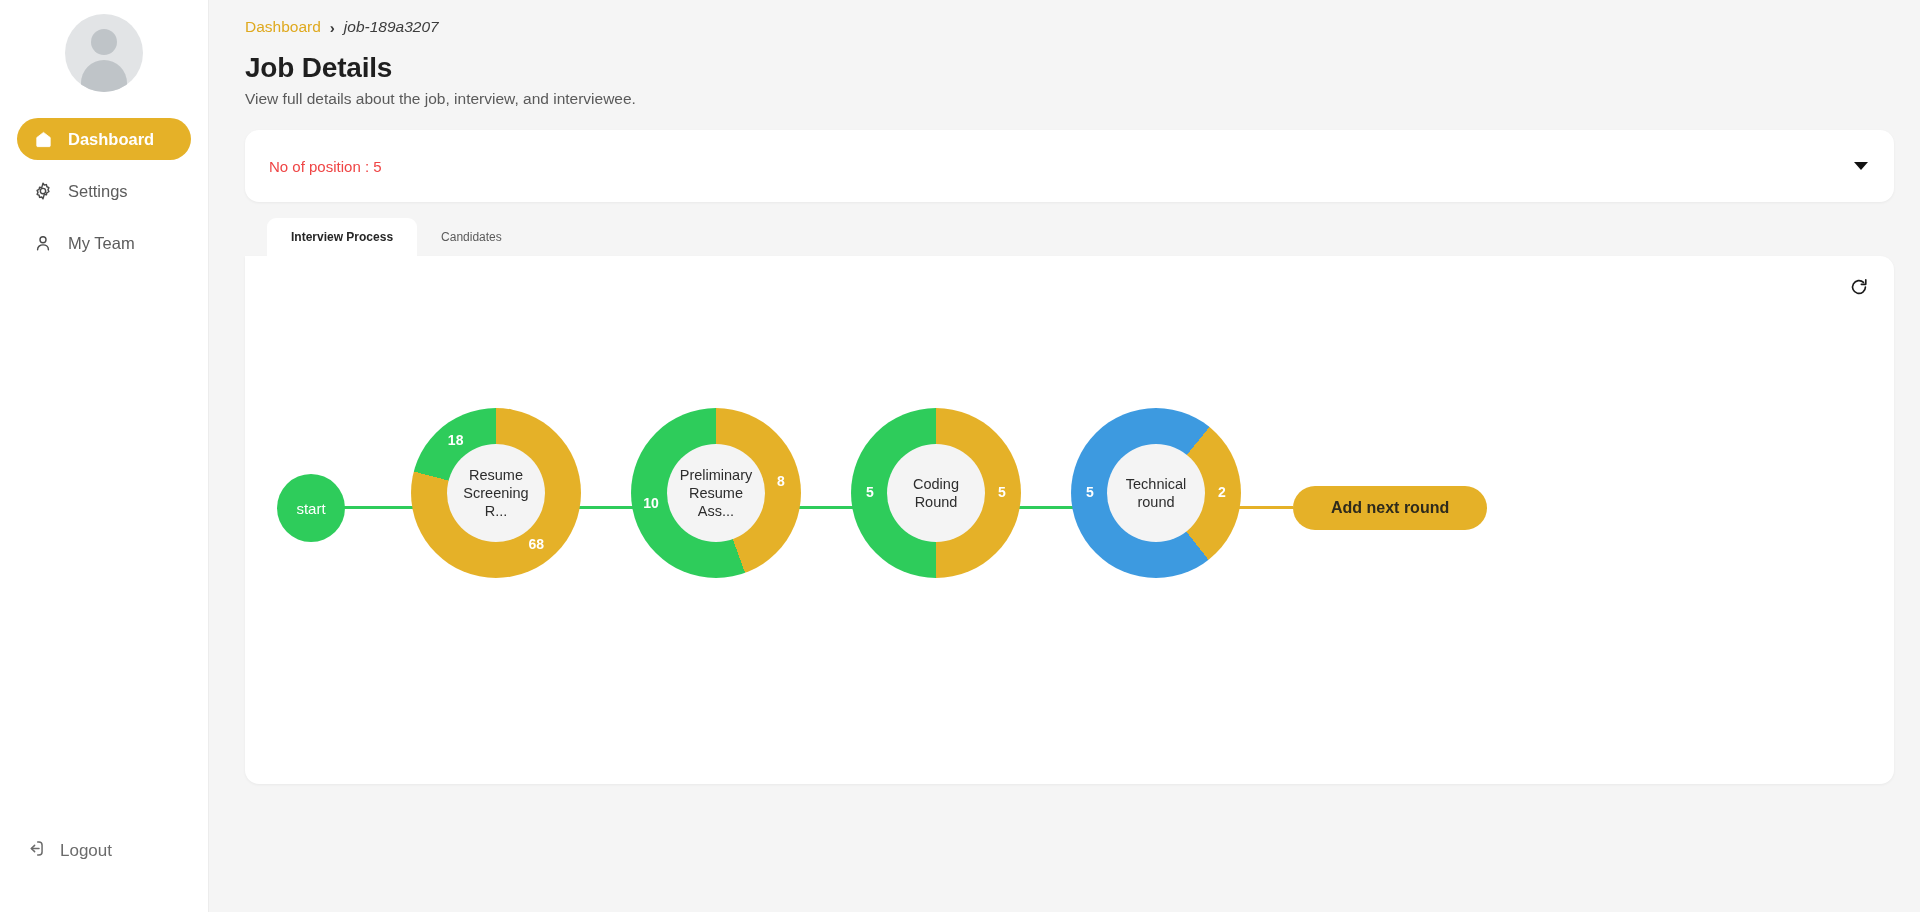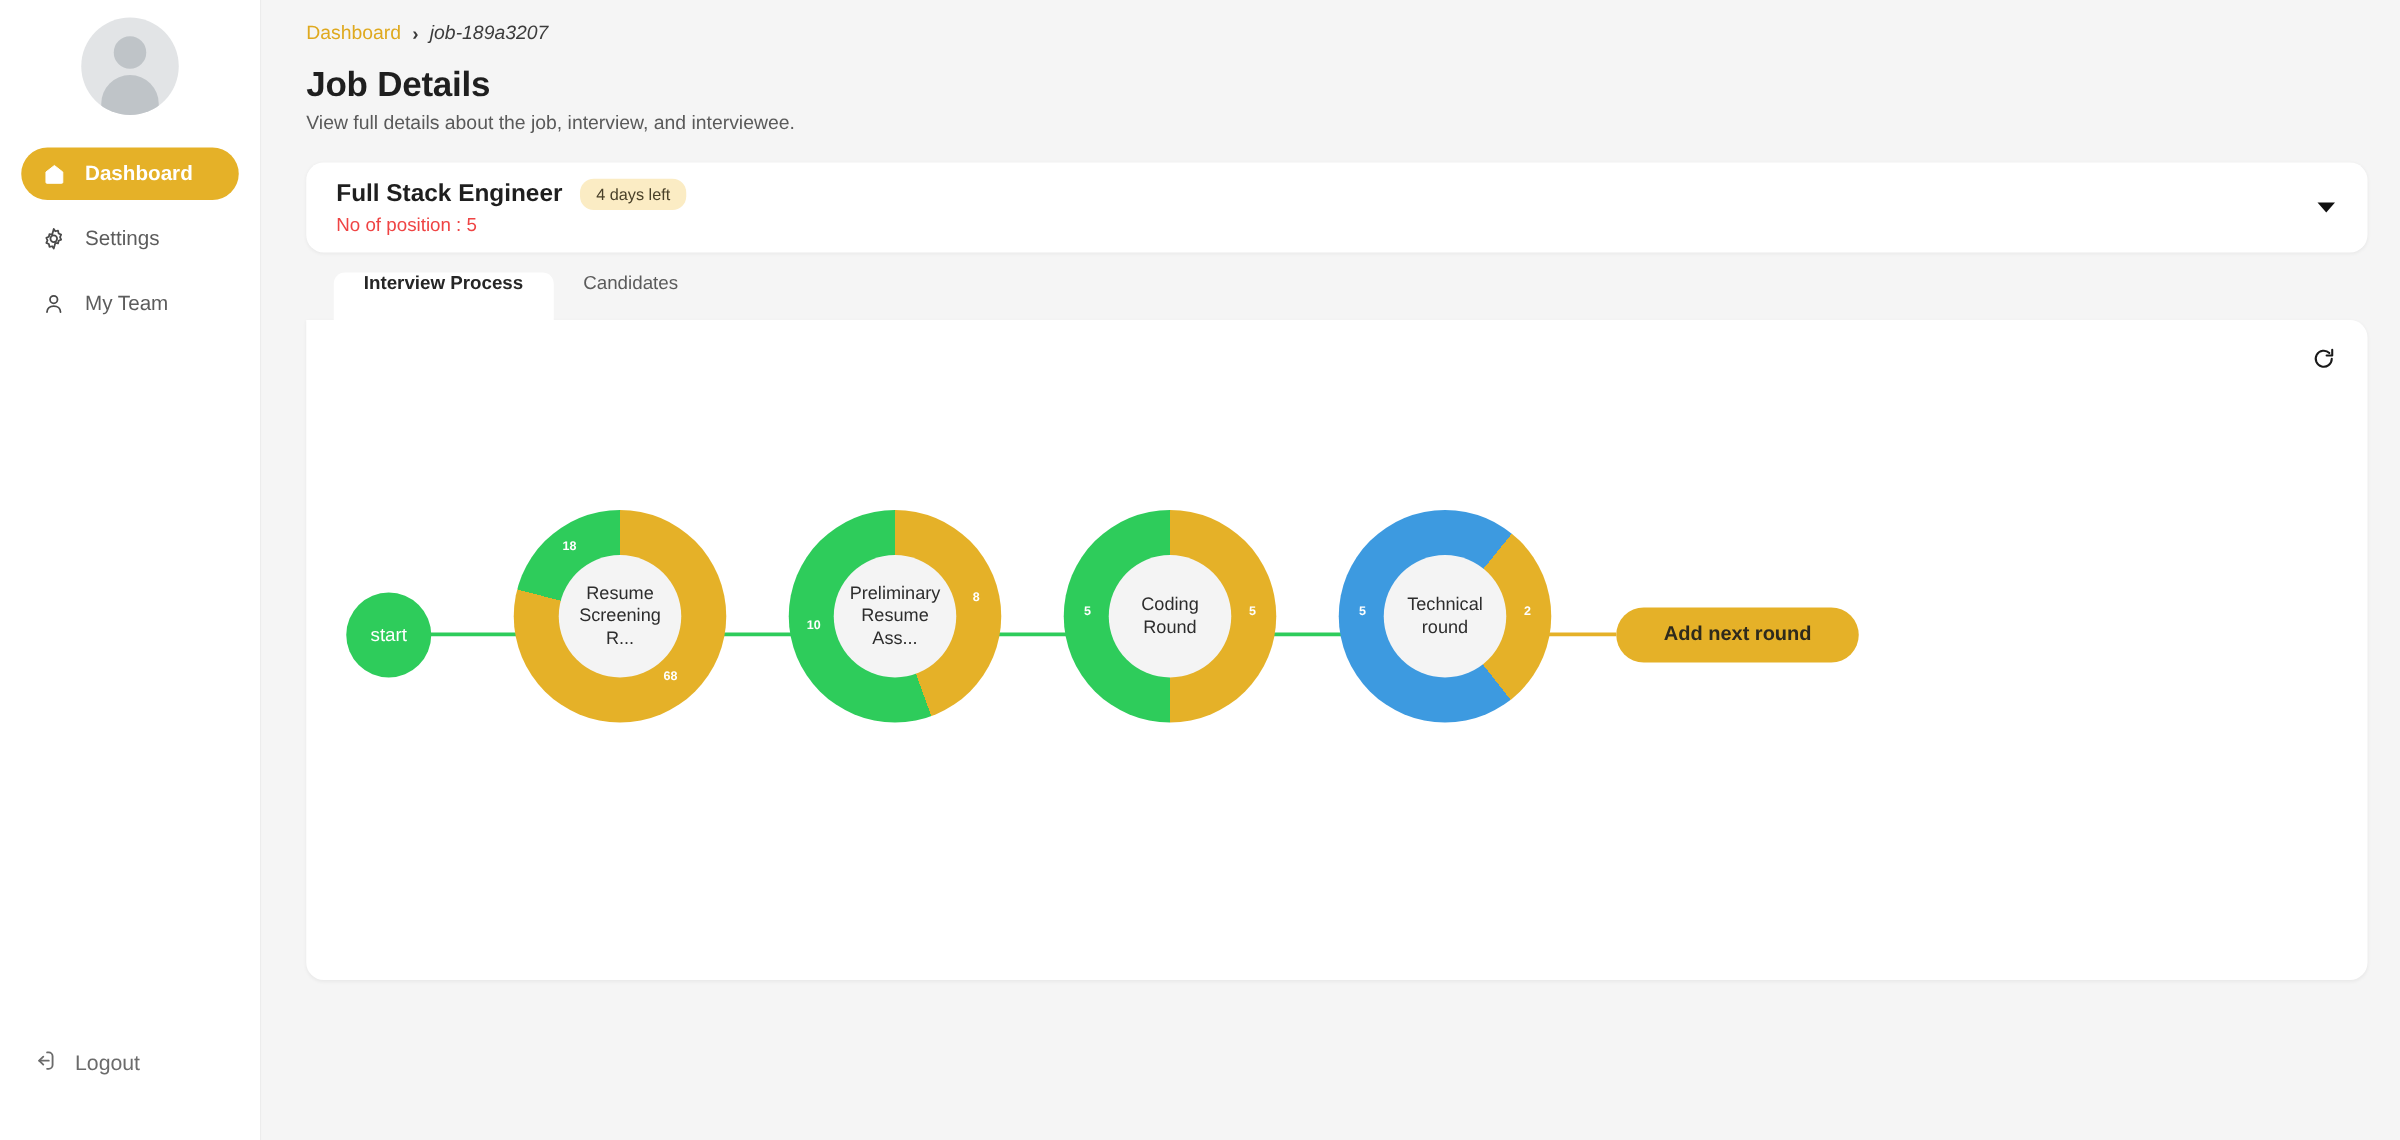--- a/index.html
+++ b/index.html
@@ -185,22 +185,22 @@
     align-items: flex-end;
     height: 38px;
     position: relative;
     z-index: 2;
     margin-left: 22px;
   }
   .tab {
     height: 38px;
     padding: 0 24px;
     display: flex;
-    align-items: flex-start;
-    font-size: 15px;
+    align-items: center;
+    font-size: 12px;
     color: #5b5b5b;
     cursor: pointer;
     border-radius: 9px 9px 0 0;
     user-select: none;
   }
   .tab.active {
     background: #ffffff;
     color: #262626;
     font-weight: 700;
   }
@@ -272,21 +272,21 @@
     justify-content: center;
     text-align: center;
     padding: 0 6px;
     font-size: 14.5px;
     line-height: 1.25;
     color: #2d2d2d;
   }
   .donut .lbl {
     position: absolute;
     color: #ffffff;
-    font-size: 10px;
+    font-size: 14px;
     font-weight: 600;
     pointer-events: none;
   }
 
   
   .conn {
     position: absolute;
     height: 3px;
     top: 98px;
   }
@@ -373,24 +373,20 @@
       <span class="crumb-link">Dashboard</span>
       <span class="crumb-sep">›</span>
       <span class="crumb-cur">job-189a3207</span>
     </div>
 
     <h1 class="page-title">Job Details</h1>
     <p class="page-sub">View full details about the job, interview, and interviewee.</p>
 
     <section class="job-card">
       <div class="job-left">
-        <div class="job-title-row">
-          <span class="job-title">Full Stack Engineer</span>
-          <span class="badge">4 days left</span>
-        </div>
         <div class="job-meta">No of position : 5</div>
       </div>
       <div class="caret"></div>
     </section>
 
     <div class="panel-wrap">
 
       <div class="tabs">
         <div class="tab active">
           <span>Interview Process</span>

